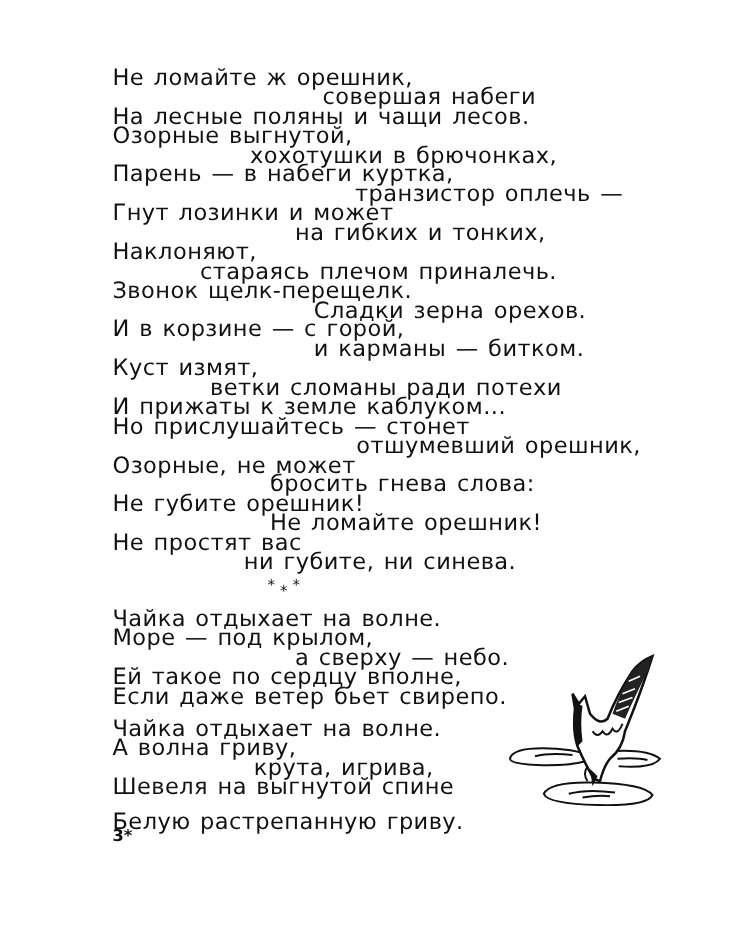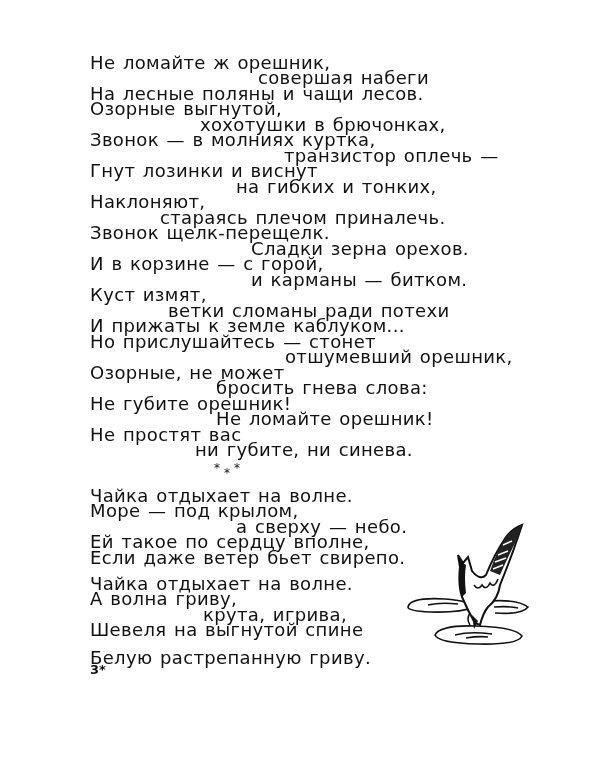--- a/index.html
+++ b/index.html
@@ -17,23 +17,23 @@
 <body>
 
 <div class="page">
 
   <div>
     <div class="ln" style="left:90px;top:55px">Не ломайте ж орешник,</div>
     <div class="ln" style="left:258px;top:70px">совершая набеги</div>
     <div class="ln" style="left:90px;top:86px">На лесные поляны и чащи лесов.</div>
     <div class="ln" style="left:90px;top:101px">Озорные выгнутой,</div>
     <div class="ln" style="left:200px;top:117px">хохотушки в брючонках,</div>
-    <div class="ln" style="left:90px;top:132px">Звонок — в молниях куртка,</div>
+    <div class="ln" style="left:90px;top:132px">Парень — в набеги куртка,</div>
     <div class="ln" style="left:284px;top:148px">транзистор оплечь —</div>
-    <div class="ln" style="left:90px;top:163px">Гнут лозинки и виснут</div>
+    <div class="ln" style="left:90px;top:163px">Гнут лозинки и может</div>
     <div class="ln" style="left:236px;top:179px">на гибких и тонких,</div>
     <div class="ln" style="left:90px;top:194px">Наклоняют,</div>
     <div class="ln" style="left:160px;top:210px">стараясь плечом приналечь.</div>
     <div class="ln" style="left:90px;top:225px">Звонок щелк-перещелк.</div>
     <div class="ln" style="left:251px;top:241px">Сладки зерна орехов.</div>
     <div class="ln" style="left:90px;top:256px">И в корзине — с горой,</div>
     <div class="ln" style="left:251px;top:272px">и карманы — битком.</div>
     <div class="ln" style="left:90px;top:287px">Куст измят,</div>
     <div class="ln" style="left:168px;top:303px">ветки сломаны ради потехи</div>
     <div class="ln" style="left:90px;top:318px">И прижаты к земле каблуком...</div>

